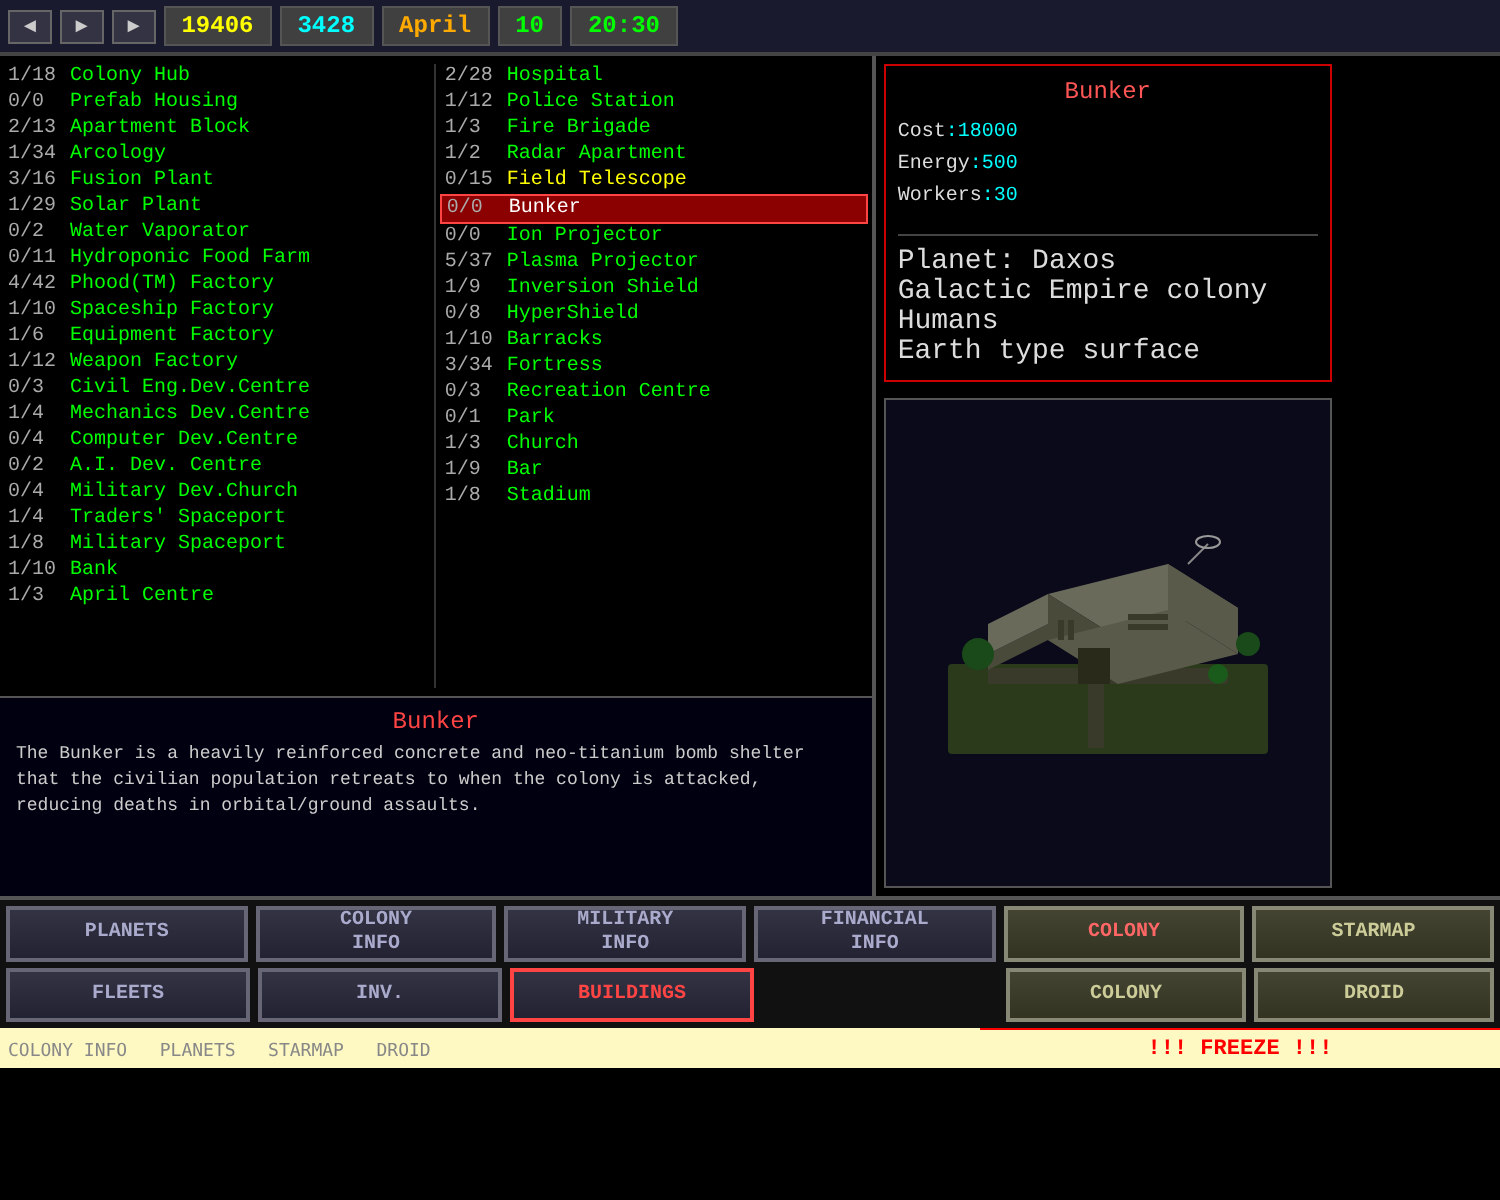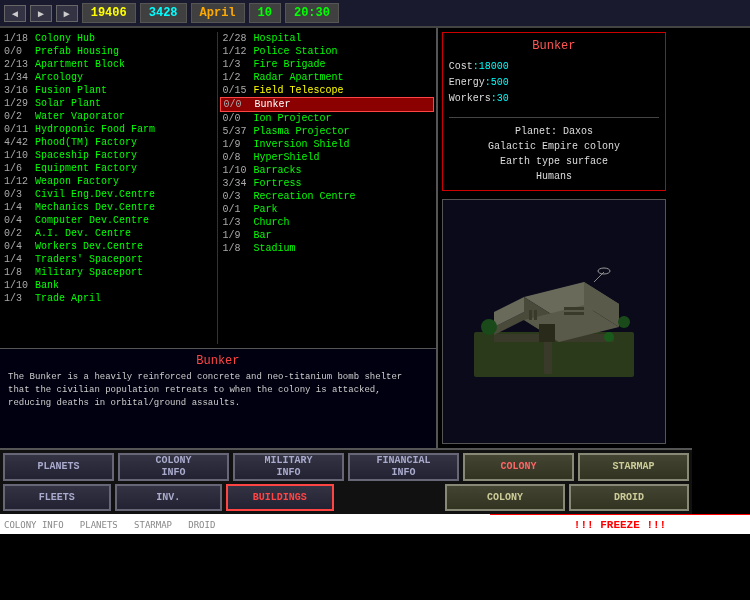--- a/index.html
+++ b/index.html
@@ -97,24 +97,23 @@
     }
     .info-line span.val { color: #0ff; }
 
     #planet-info {
       margin-top: 10px;
       border-top: 1px solid #444;
       padding-top: 6px;
     }
     .planet-line {
       color: #ddd;
-      font-size: 10px;
+      font-size: 14px;
       line-height: 15px;
       font-family: 'Courier New', monospace;
-      text-align: center;
     }
 
     
     #building-img {
       margin: 4px;
       border: 1px solid #555;
       flex: 1;
       background: #0a0a1a;
       display: flex;
       align-items: center;
@@ -233,34 +232,34 @@
     }
 
     #right-content {
       width: 260px;
       height: 420px;
       display: flex;
       flex-direction: column;
     }
 
     #btn-area {
-      width: 692px;
+      width: 750px;
       height: 66px;
       background: #111;
       border-top: 2px solid #555;
       display: flex;
       flex-direction: column;
       padding: 3px 3px;
       gap: 3px;
     }
 
     #freeze-row {
       width: 750px;
       height: 20px;
-      background: #ffffff;
+      background: #fef9c3;
       display: flex;
       justify-content: flex-end;
       align-items: center;
     }
     #freeze-right {
       width: 260px;
       display: flex;
       align-items: center;
       justify-content: center;
       border-top: 1px solid #f00;
@@ -356,37 +355,37 @@
               <div class="bld-item">
                 <span class="bld-count">0/4</span>
                 <span class="bld-name">Computer Dev.Centre</span>
               </div>
               <div class="bld-item">
                 <span class="bld-count">0/2</span>
                 <span class="bld-name">A.I. Dev. Centre</span>
               </div>
               <div class="bld-item">
                 <span class="bld-count">0/4</span>
-                <span class="bld-name">Workers Dev.Centre</span>
+                <span class="bld-name">Military Dev.Church</span>
               </div>
               <div class="bld-item">
                 <span class="bld-count">1/4</span>
                 <span class="bld-name">Traders' Spaceport</span>
               </div>
               <div class="bld-item">
                 <span class="bld-count">1/8</span>
                 <span class="bld-name">Military Spaceport</span>
               </div>
               <div class="bld-item">
                 <span class="bld-count">1/10</span>
                 <span class="bld-name">Bank</span>
               </div>
               <div class="bld-item">
                 <span class="bld-count">1/3</span>
-                <span class="bld-name">Trade April</span>
+                <span class="bld-name">April Centre</span>
               </div>
             </div>
 
           <div class="col-divider"></div>
 
           <div class="col" id="col-right">
               <div class="bld-item">
                 <span class="bld-count">2/28</span>
                 <span class="bld-name">Hospital</span>
               </div>
@@ -474,22 +473,22 @@
             <span>Energy</span><span class="val">:500</span>
           </div>
           <div class="info-line">
             <span>Workers</span><span class="val">:30</span>
           </div>
           <div id="planet-info">
             <div class="planet-line">
               <span>Planet</span><span>: Daxos</span>
             </div>
             <div class="planet-line">Galactic Empire colony</div>
+            <div class="planet-line">Humans</div>
             <div class="planet-line">Earth type surface</div>
-            <div class="planet-line">Humans</div>
           </div>
         </div>
 
         <div id="building-img">
           <svg class="iso-building" viewBox="0 0 180 120">
 
             <rect x="10" y="70" width="160" height="45" fill="#2a3a1a" rx="2"></rect>
 
             <rect x="30" y="72" width="120" height="8" fill="#3a3a2a" rx="1"></rect>
             <rect x="80" y="72" width="8" height="40" fill="#3a3a2a" rx="1"></rect>

